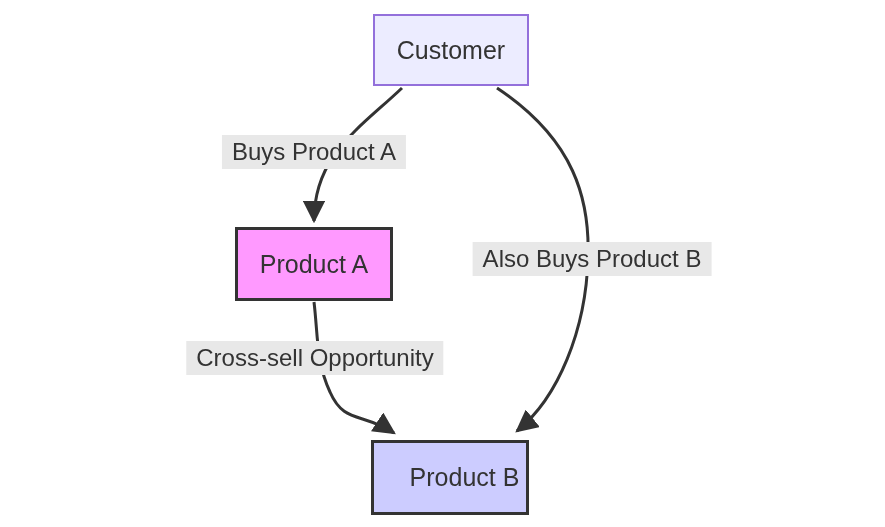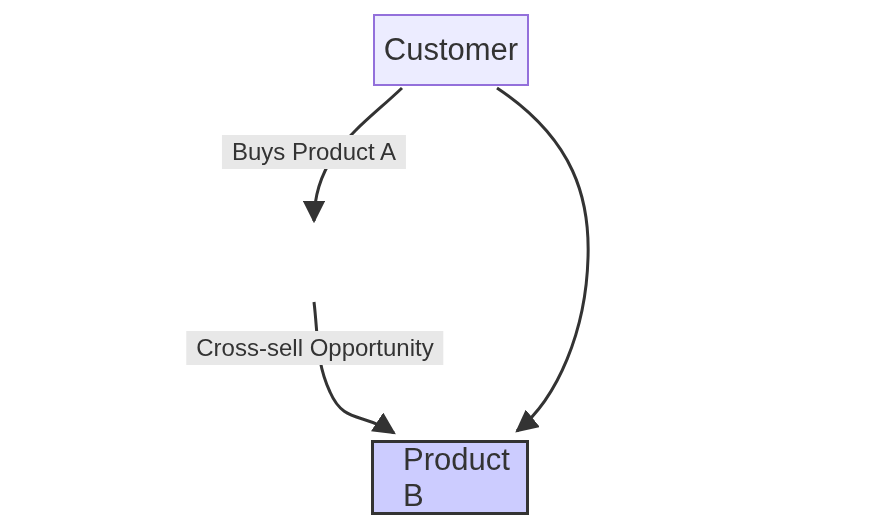--- a/index.html
+++ b/index.html
@@ -22,21 +22,21 @@
     width: 885px;
     height: 527px;
     z-index: 1;
   }
   .node {
     position: absolute;
     display: flex;
     align-items: center;
     justify-content: center;
     box-sizing: border-box;
-    font-size: 31px;
+    font-size: 25px;
     color: #333333;
     z-index: 3;
   }
   .node-customer {
     left: 373px;
     top: 14px;
     width: 156px;
     height: 72px;
     border-width: 2px;
     border-style: solid;
@@ -60,45 +60,49 @@
   .edge-label {
     position: absolute;
     transform: translate(-50%, -50%);
     padding: 3px 10px;
     font-size: 24px;
     white-space: nowrap;
     z-index: 2;
   }
   .edge-label-1 { left: 314px; top: 152px; }
   .edge-label-2 { left: 592px; top: 259px; }
-  .edge-label-3 { left: 315px; top: 348px; }
+  .edge-label-3 { left: 315px; top: 358px; }
 </style>
 </head>
 <body>
 
 <div class="canvas">
 
   <svg class="edges-svg" viewBox="0 0 885 527" xmlns="http://www.w3.org/2000/svg">
     <defs>
       <marker id="arrowhead" viewBox="0 0 10 10" refX="9" refY="5" markerWidth="7.5" markerHeight="7.5" orient="auto">
         <path d="M0,0 L10,5 L0,10 z" fill="#333333"></path>
       </marker>
     </defs>
     <path d="M402,88 C360,128 314,155 314,221" fill="none" stroke="#333333" stroke-width="3" marker-end="url(#arrowhead)"></path>
     <path d="M497,88 C575,140 590,200 588,258 C586,330 558,398 517,431" fill="none" stroke="#333333" stroke-width="3" marker-end="url(#arrowhead)"></path>
     <path d="M314,302 C318,335 316,362 330,392 C344,424 362,412 394,433" fill="none" stroke="#333333" stroke-width="3" marker-end="url(#arrowhead)"></path>
   </svg>
 
   <div class="edge-label edge-label-1" style="background-color: rgb(232, 232, 232); color: rgb(51, 51, 51);">Buys Product A</div>
 
+  <div class="edge-label edge-label-2" style="background-color: rgb(232, 232, 232); color: rgb(51, 51, 51);">Also Buys Product B</div>
 
   <div class="edge-label edge-label-3" style="background-color: rgb(232, 232, 232); color: rgb(51, 51, 51);">Cross-sell Opportunity</div>
 
   <div class="node node-customer" style="background-color: rgb(236, 236, 255); border-color: rgb(147, 112, 219);">
     <span>Customer</span>
   </div>
 
+  <div class="node node-product-a" style="background-color: rgb(255, 153, 255); border-color: rgb(51, 51, 51);">
+    <span>Product A</span>
+  </div>
 
   <div class="node node-product-b" style="background-color: rgb(204, 204, 255); border-color: rgb(51, 51, 51); padding-left: 29px;">
     <span>Product B</span>
   </div>
 
 </div>
 
 </body></html>

